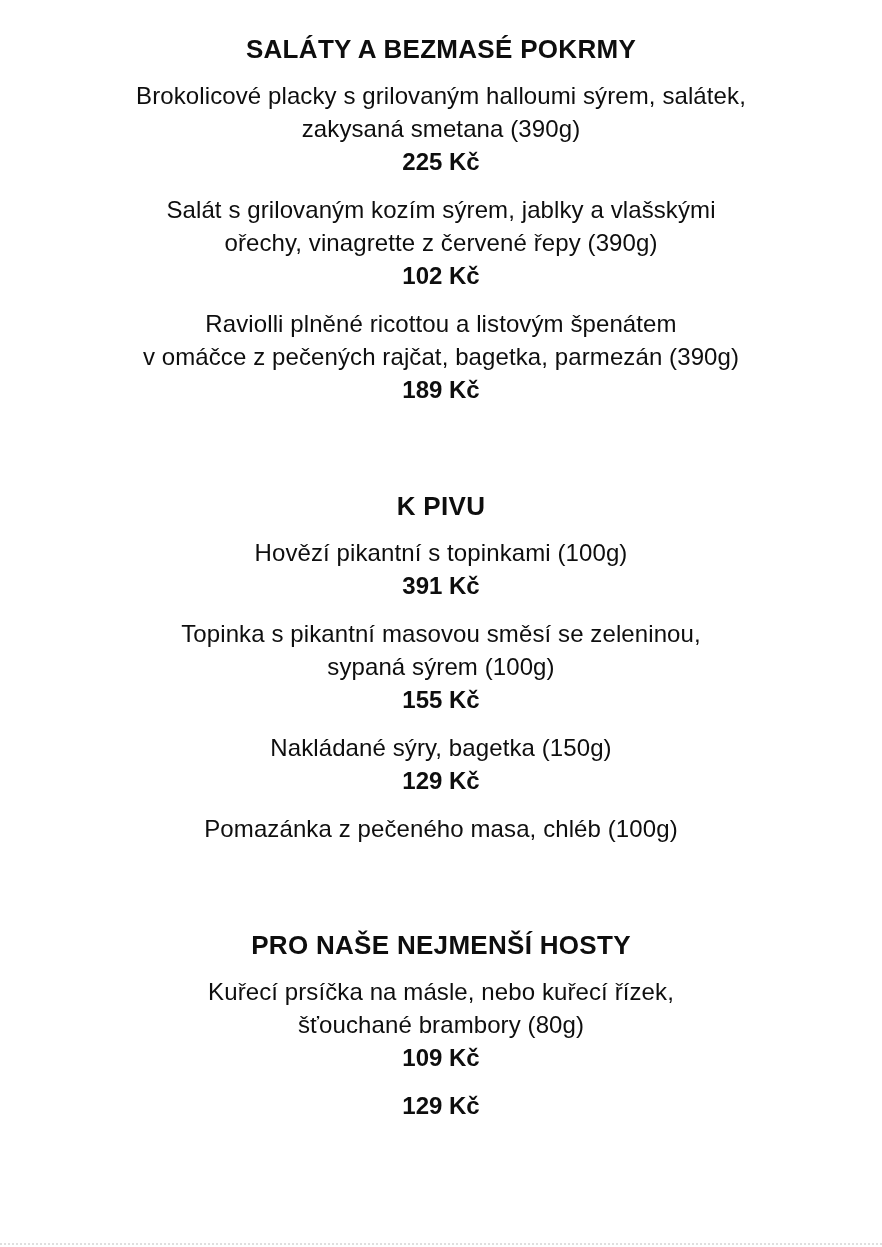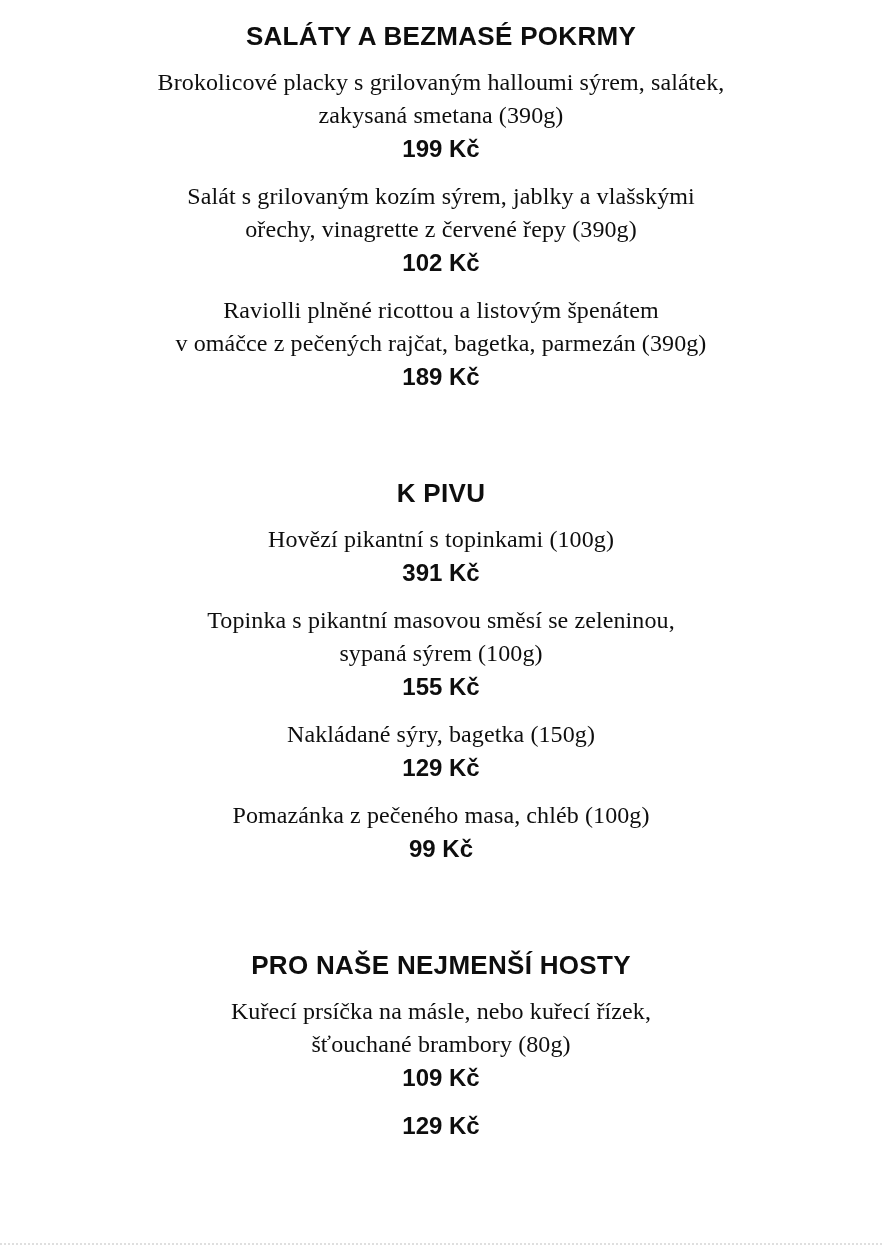--- a/index.html
+++ b/index.html
@@ -11,39 +11,38 @@
     width: 882px;
     height: 1247px;
     position: relative;
     overflow: hidden;
     font-family: "Liberation Sans", sans-serif;
     color: #0e0e0e;
   }
   .menu-page {
     width: 882px;
     box-sizing: border-box;
-    padding: 20px 60px 0 60px;
+    padding: 33px 60px 0 60px;
     text-align: center;
   }
   .section { margin: 0; }
   .section + .section { margin-top: 84px; }
   .section-title {
     font-size: 26px;
     font-weight: 700;
     line-height: 33px;
     letter-spacing: 0.3px;
     margin: 0 0 13px 0;
   }
   .menu-item { margin: 0 0 15px 0; }
   .item-name {
     font-size: 24px;
     line-height: 33px;
     white-space: pre-line;
     letter-spacing: 0.1px;
-    font-family: Liberation Serif, serif;
   }
   .item-price {
     font-size: 24px;
     font-weight: 700;
     line-height: 33px;
   }
   .scan-artifact {
     position: absolute;
     left: 0;
     bottom: 2px;
@@ -56,21 +55,21 @@
 <body>
 
 <div class="menu-page">
 
   <div class="section">
     <h2 class="section-title">SALÁTY A BEZMASÉ POKRMY</h2>
 
     <div class="menu-item">
       <div class="item-name">Brokolicové placky s grilovaným halloumi sýrem, salátek,
 zakysaná smetana (390g)</div>
-      <div class="item-price">199 Kč</div>
+      <div class="item-price">225 Kč</div>
     </div>
 
     <div class="menu-item">
       <div class="item-name">Salát s grilovaným kozím sýrem, jablky a vlašskými
 ořechy, vinagrette z červené řepy (390g)</div>
       <div class="item-price">102 Kč</div>
     </div>
 
     <div class="menu-item">
       <div class="item-name">Raviolli plněné ricottou a listovým špenátem
@@ -93,21 +92,20 @@
       <div class="item-price">155 Kč</div>
     </div>
 
     <div class="menu-item">
       <div class="item-name">Nakládané sýry, bagetka (150g)</div>
       <div class="item-price">129 Kč</div>
     </div>
 
     <div class="menu-item">
       <div class="item-name">Pomazánka z pečeného masa, chléb (100g)</div>
-      <div class="item-price">99 Kč</div>
     </div>
   </div>
 
   <div class="section">
     <h2 class="section-title">PRO NAŠE NEJMENŠÍ HOSTY</h2>
 
     <div class="menu-item">
       <div class="item-name">Kuřecí prsíčka na másle, nebo kuřecí řízek,
 šťouchané brambory (80g)</div>
       <div class="item-price">109 Kč</div>

